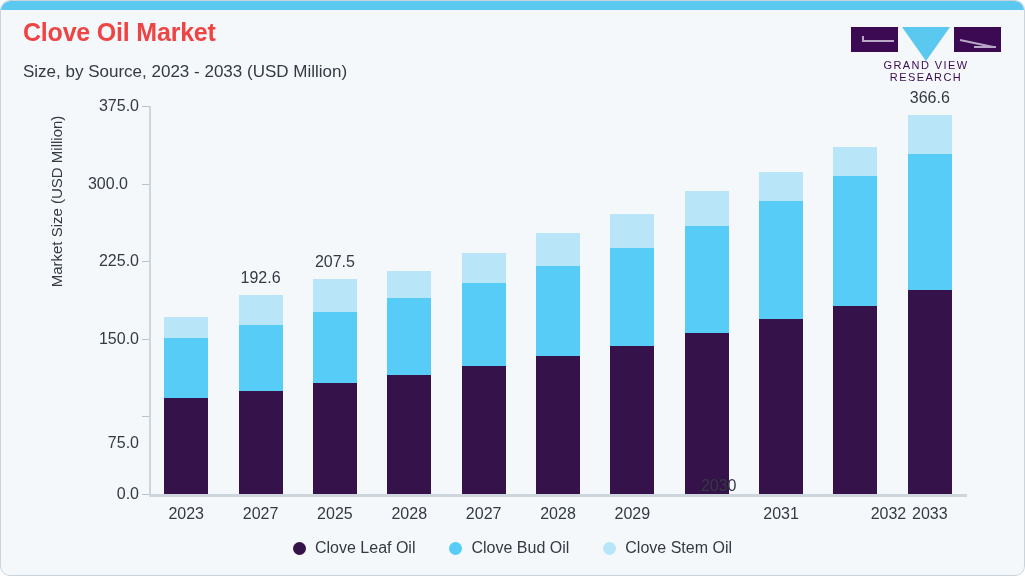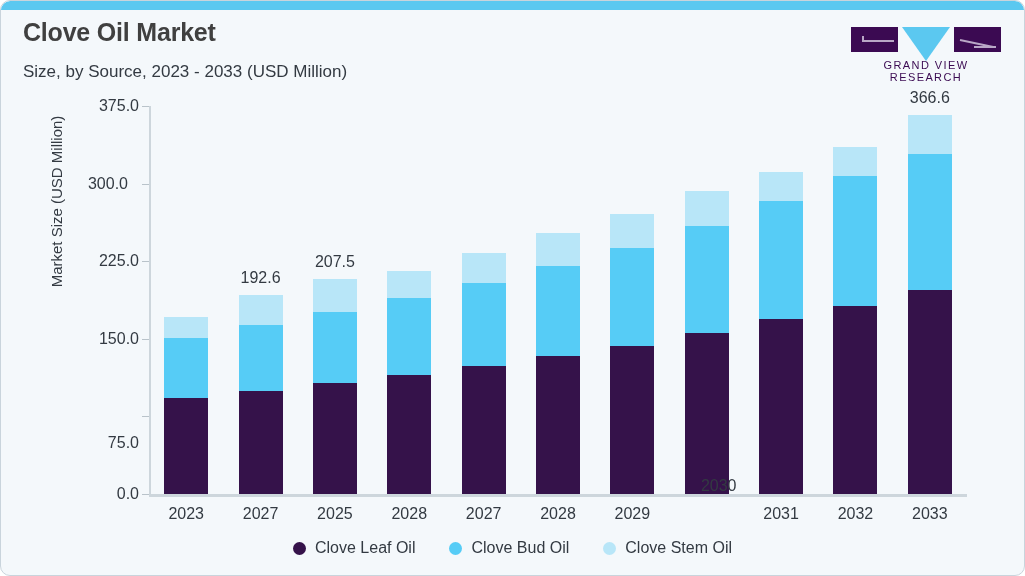--- a/index.html
+++ b/index.html
@@ -32,21 +32,21 @@
 
   
   .header {
     position: absolute;
     top: 18px; left: 22px;
     width: 760px;
   }
   .title {
     font-size: 25px;
     font-weight: bold;
-    color: #404040;
+    color: #ef4444;
     letter-spacing: -0.2px;
     line-height: 1.1;
     margin: 0;
   }
   .subtitle {
     font-size: 17px;
     color: #333a42;
     margin-top: 16px;
     line-height: 1.1;
   }
@@ -298,21 +298,21 @@
         <div class="seg" title="Clove Leaf Oil 2031: 168.7" style="background: rgb(53, 18, 74); top: 213.452px; height: 174.548px;"></div>
         <div class="seg" title="Clove Bud Oil 2031: 114.5" style="background: rgb(86, 204, 246); top: 94.9824px; height: 118.469px;"></div>
         <div class="seg" title="Clove Stem Oil 2031: 27.8" style="background: rgb(184, 230, 248); top: 66.2187px; height: 28.7637px;"></div>
       </div>
       <div class="x-tick-label" style="left: 720.091px; top: 504px;">2031</div>
       <div class="bar-group" style="left: 832.455px; top: 105px; width: 44px; height: 388px;">
         <div class="seg" title="Clove Leaf Oil 2032: 182.1" style="background: rgb(53, 18, 74); top: 199.587px; height: 188.413px;"></div>
         <div class="seg" title="Clove Bud Oil 2032: 125.3" style="background: rgb(86, 204, 246); top: 69.9435px; height: 129.644px;"></div>
         <div class="seg" title="Clove Stem Oil 2032: 27.6" style="background: rgb(184, 230, 248); top: 41.3867px; height: 28.5568px;"></div>
       </div>
-      <div class="x-tick-label" style="left: 794.455px; top: 504px;">2032</div>
+      <div class="x-tick-label" style="left: 794.455px; top: 504px; padding-left: 33px;">2032</div>
       <div class="bar-group" style="left: 906.818px; top: 105px; width: 44px; height: 388px;">
         <div class="seg" title="Clove Leaf Oil 2033: 196.8" style="background: rgb(53, 18, 74); top: 184.378px; height: 203.622px;"></div>
         <div class="seg" title="Clove Bud Oil 2033: 132" style="background: rgb(86, 204, 246); top: 47.8016px; height: 136.576px;"></div>
         <div class="seg" title="Clove Stem Oil 2033: 37.8" style="background: rgb(184, 230, 248); top: 8.6912px; height: 39.1104px;"></div>
       </div>
       <div class="bar-label" style="left: 868.818px; top: 105.691px;">366.6</div>
       <div class="x-tick-label" style="left: 868.818px; top: 504px;">2033</div>
     </div>
 
   <div class="legend" id="legend">

